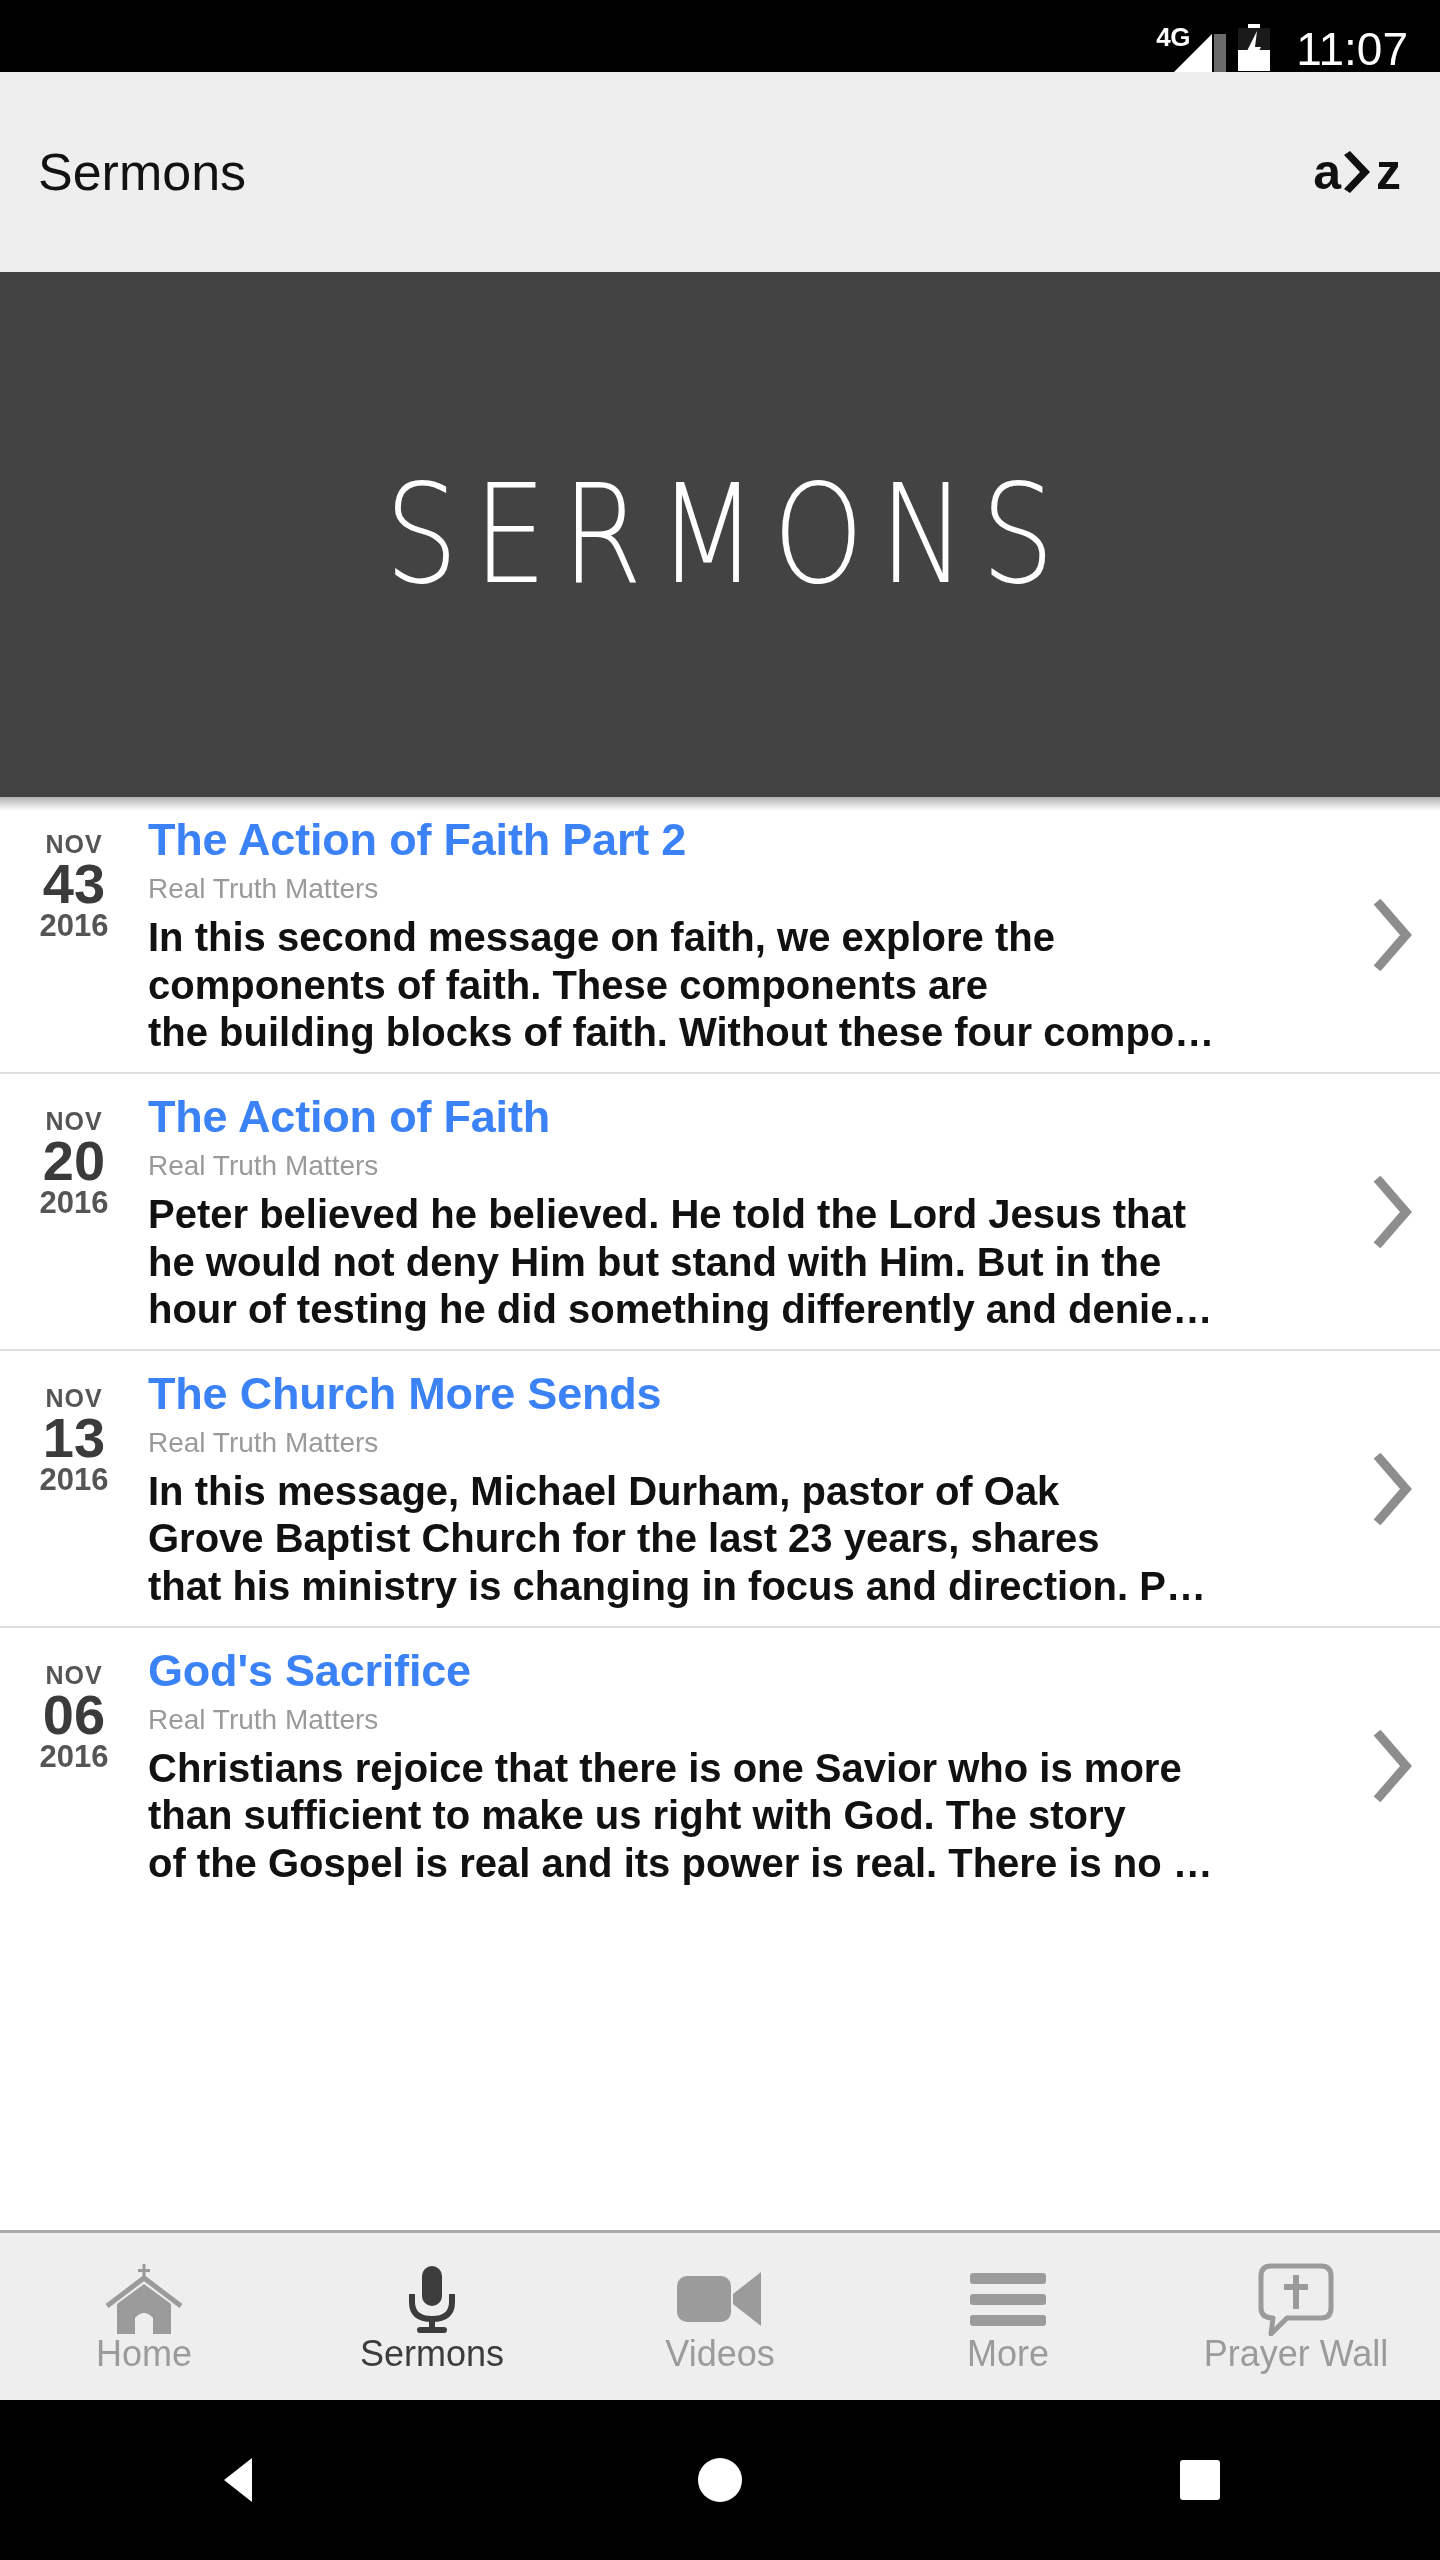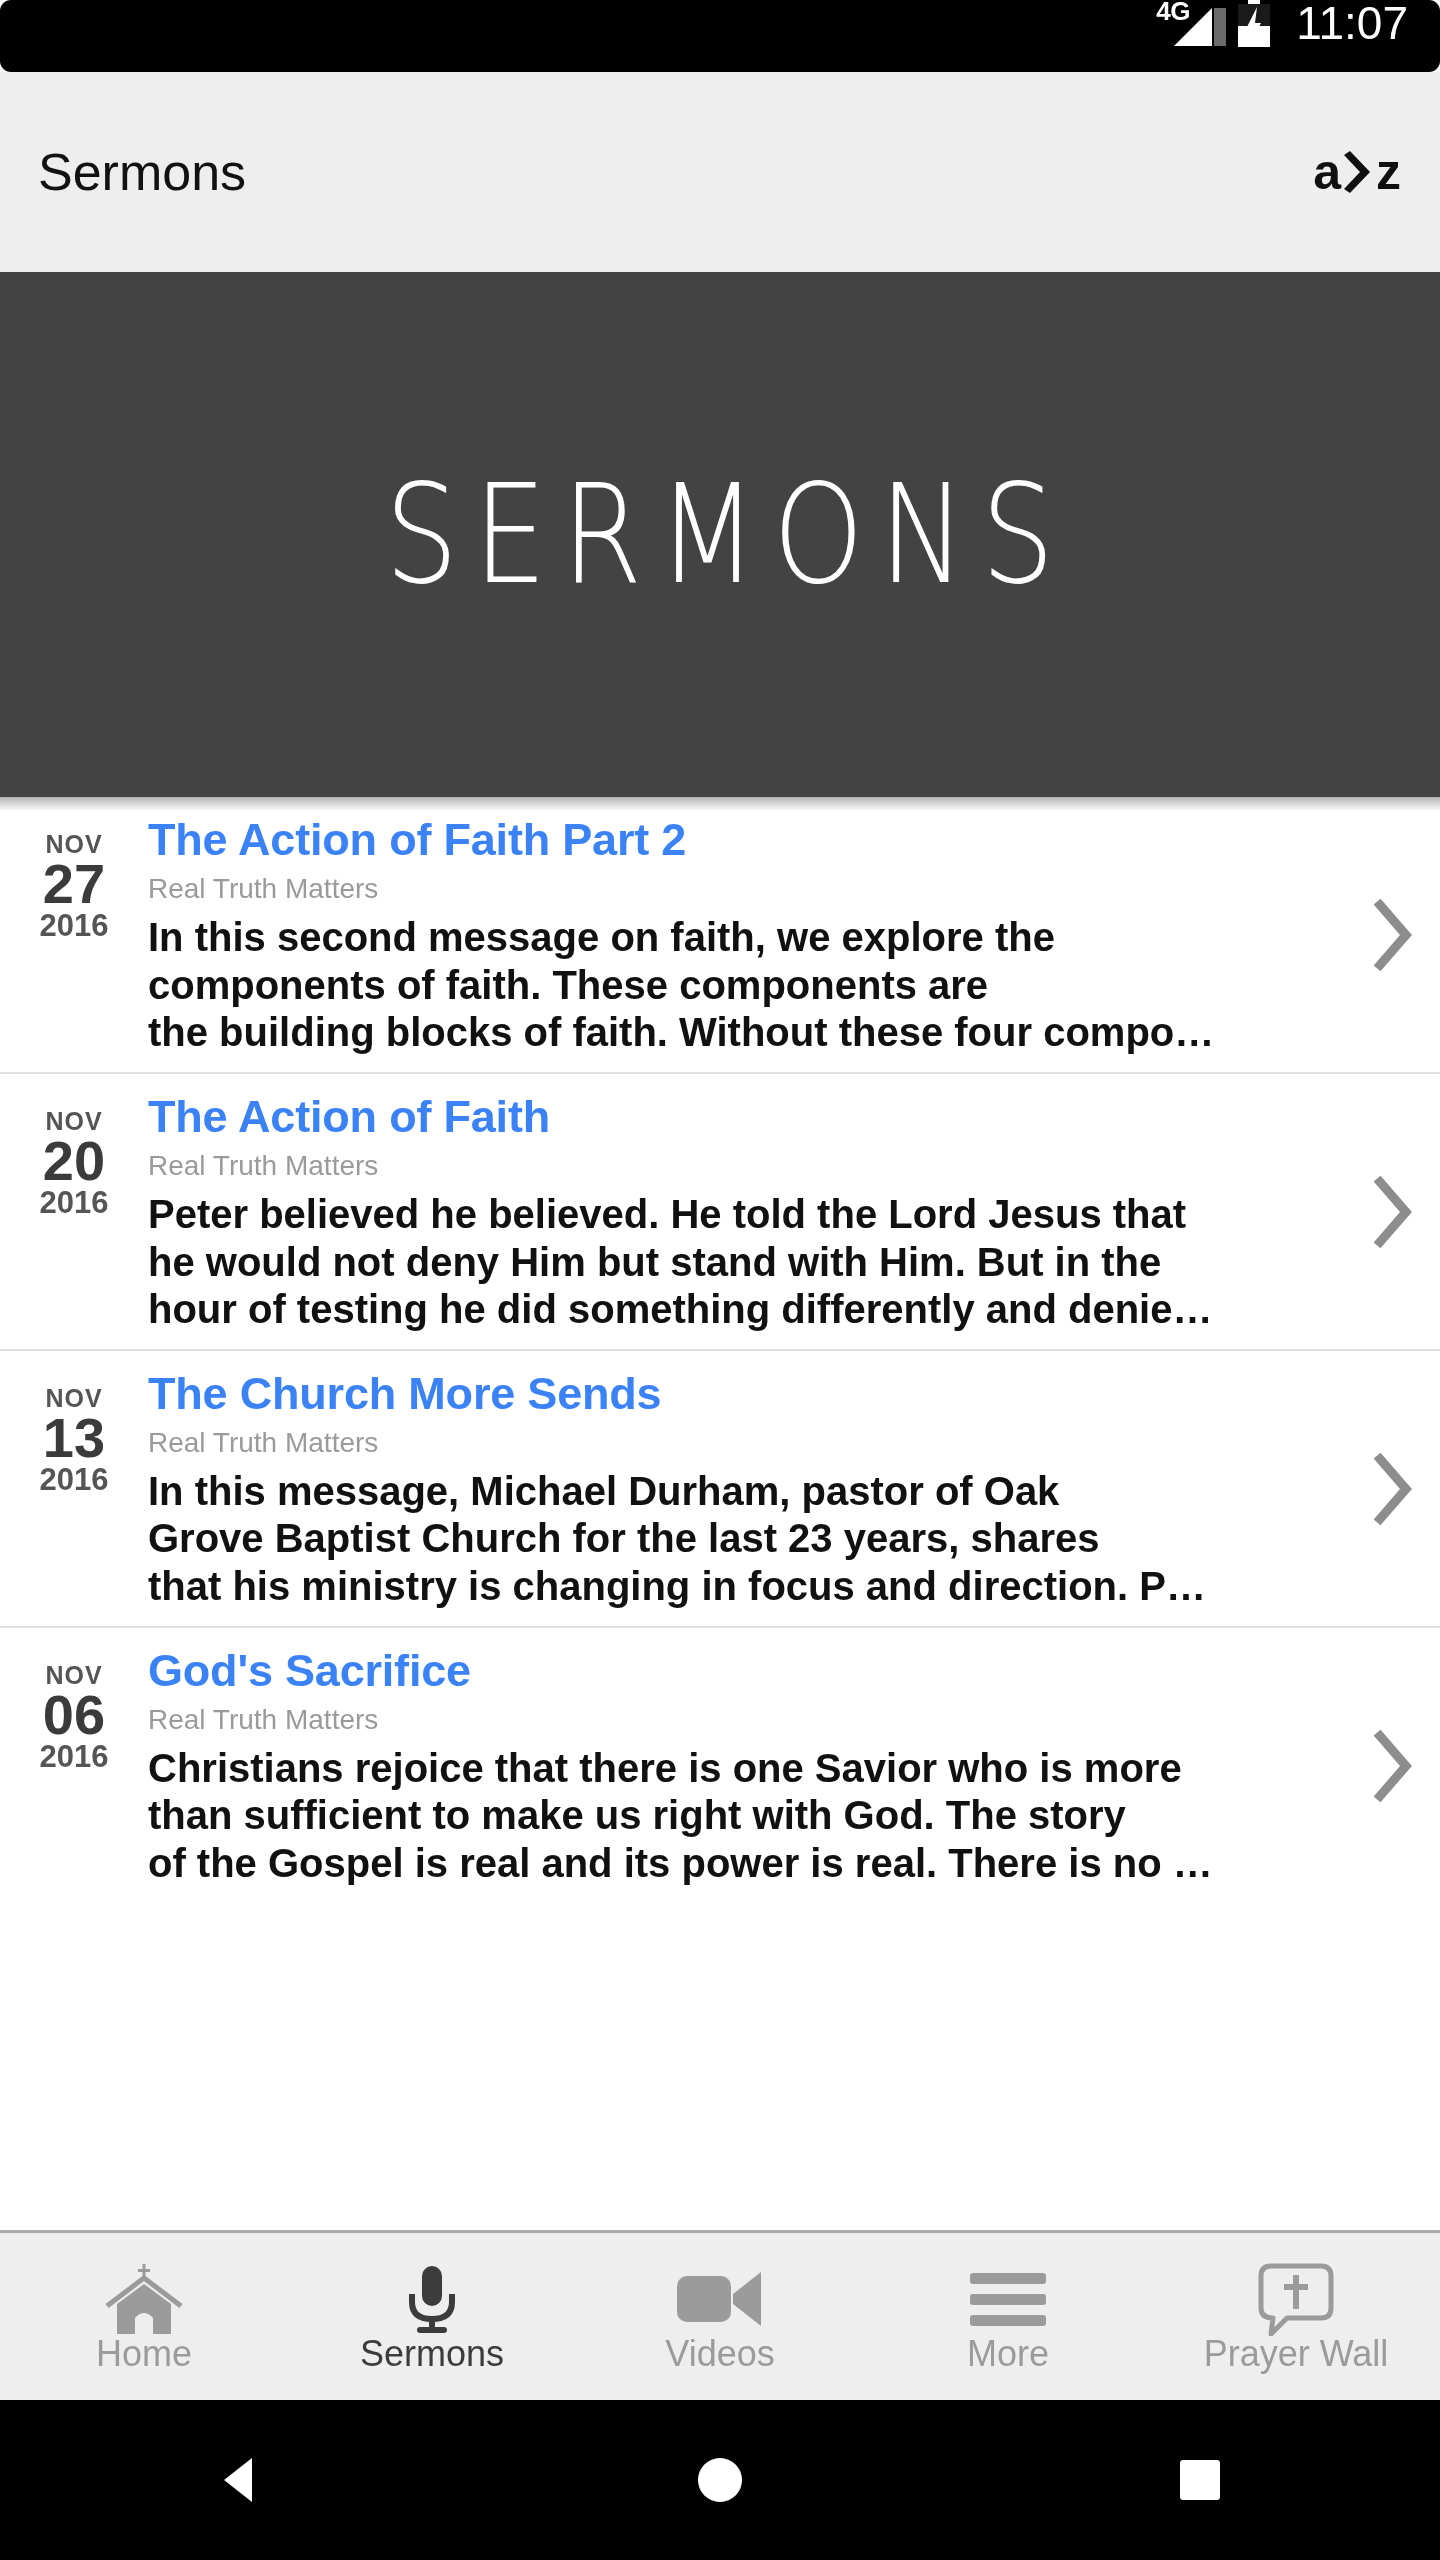--- a/index.html
+++ b/index.html
@@ -7,22 +7,22 @@
     width:1440px; height:2560px;
     background:#ffffff;
     font-family:"Liberation Sans", sans-serif;
     overflow:hidden;
   }
   .phone { width:1440px; height:2560px; display:flex; flex-direction:column; position:relative; }
 
   
   .statusbar {
     height:72px; background:#000000; flex:0 0 72px;
-    display:flex; align-items:flex-start; justify-content:flex-end;
-    padding-right:32px; gap:18px;border-radius:11px;
+    display:flex; align-items:flex-end; justify-content:flex-end;
+    padding-right:32px; gap:18px;
   }
   .sb-signal { position:relative; width:58px; height:46px; display:block; }
   .sb-4g {
     position:absolute; left:-4px; top:-2px;
     color:#ffffff; font-size:26px; font-weight:bold;
     letter-spacing:-0.5px; line-height:1;
   }
   .sb-battery { width:36px; height:48px; position:relative; display:block; }
   .sb-time {
     color:#ffffff; font-size:46px; font-weight:400;
@@ -156,21 +156,21 @@
   <div class="hero">
     <div class="hero-title">SERMONS</div>
     <div class="hero-shadow"></div>
   </div>
 
   <div class="list">
 
     <div class="row">
       <div class="datecol">
         <div class="d-mon">NOV</div>
-        <div class="d-day">27</div>
+        <div class="d-day">43</div>
         <div class="d-yr">2016</div>
       </div>
       <div class="body">
         <div class="t-title">The Action of Faith Part 2</div>
         <div class="t-sub">Real Truth Matters</div>
         <div class="t-desc">In this second message on faith, we explore the
 components of faith. These components are
 the building blocks of faith. Without these four compo…</div>
       </div>
       <div class="chev-cell">

